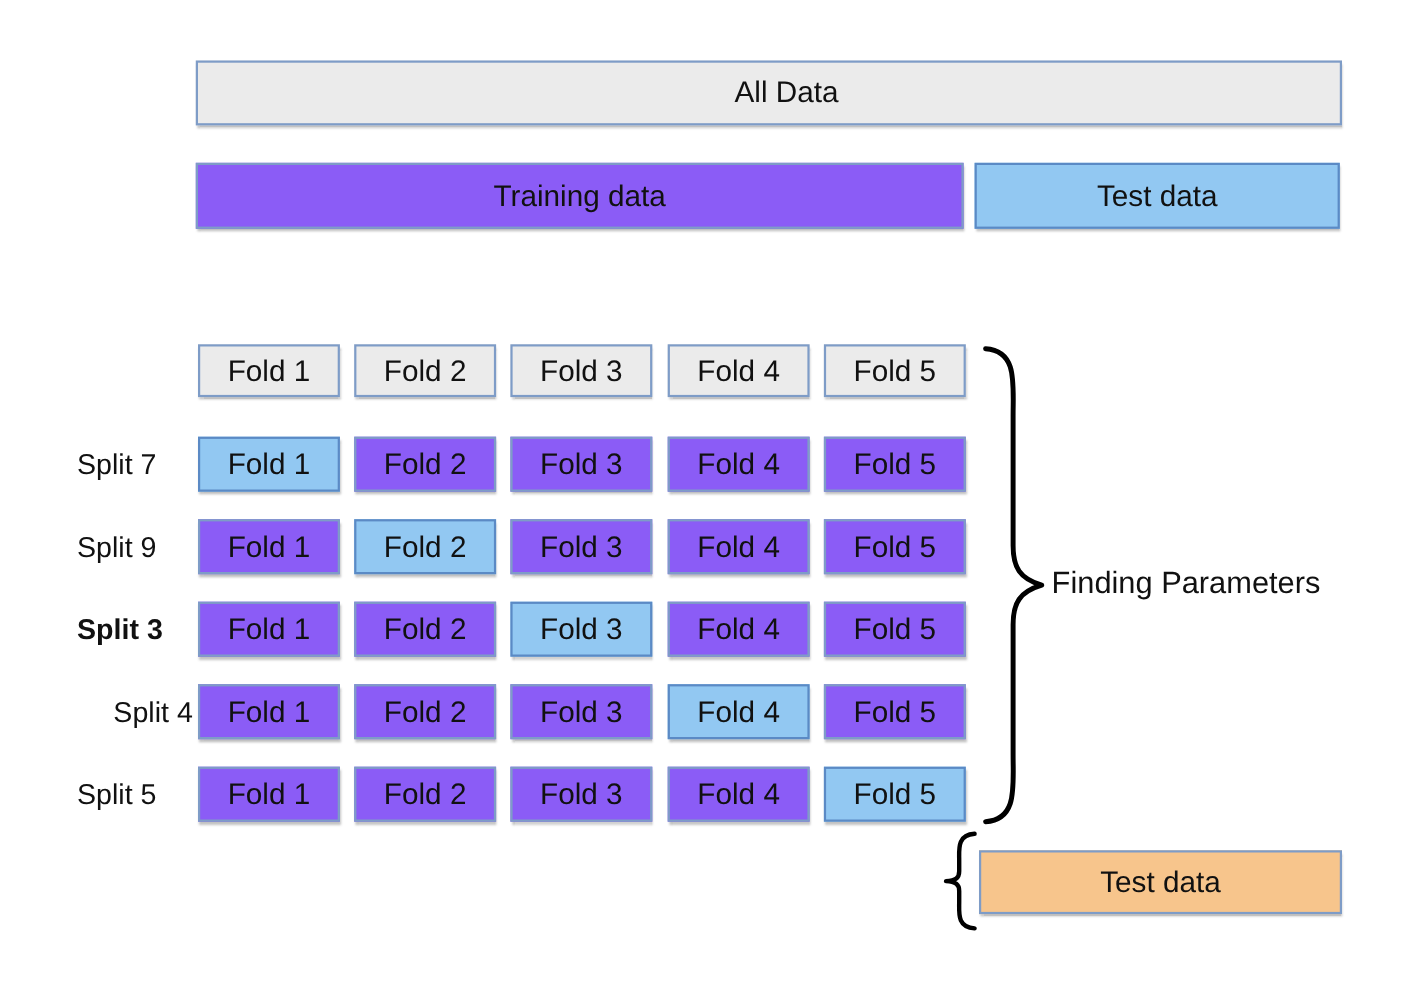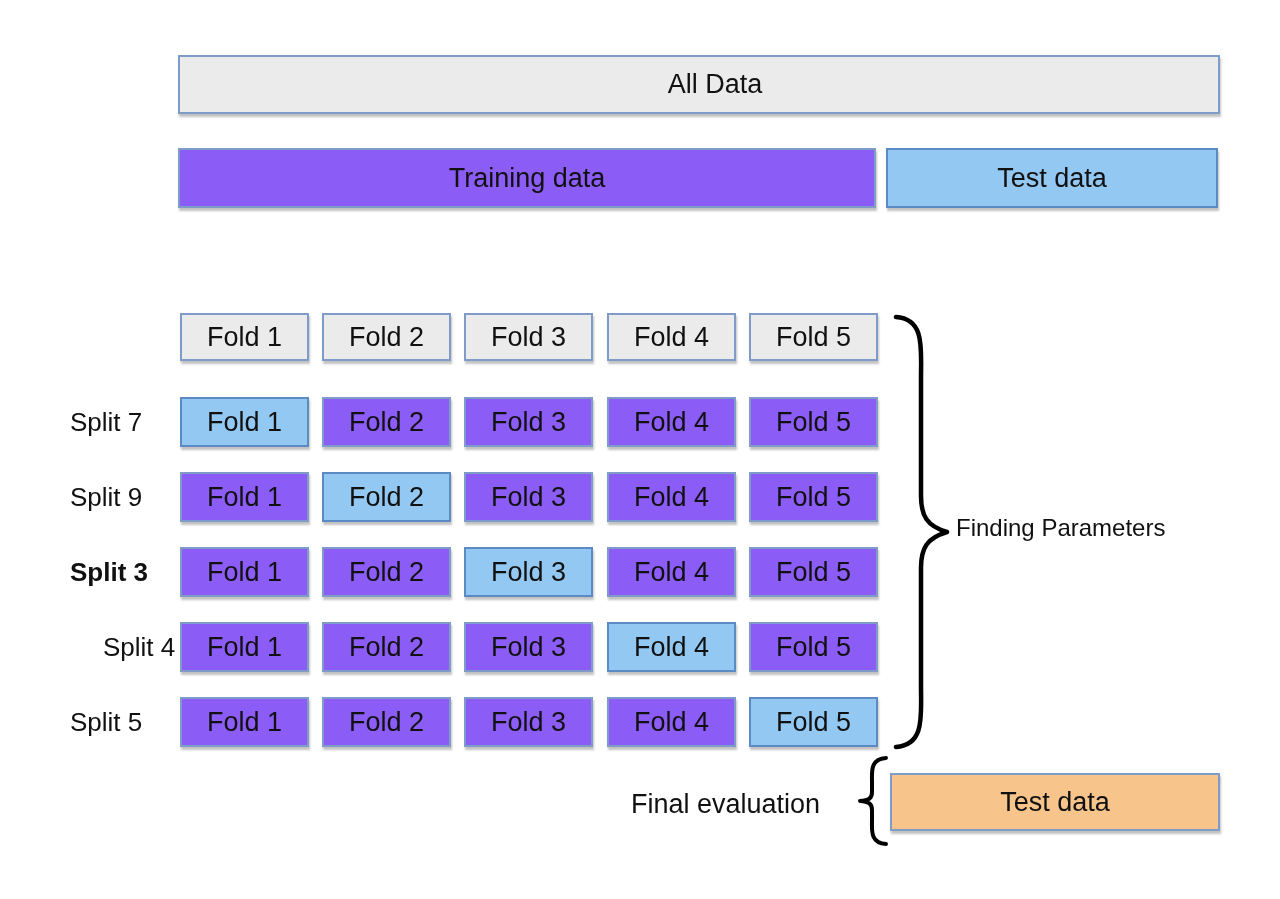--- a/index.html
+++ b/index.html
@@ -41,21 +41,21 @@
     display: flex;
     align-items: center;
     justify-content: flex-start;
     padding-left: 8px;
     font-size: 26px;
     color: #111111;
     white-space: nowrap;
   }
   .side-label {
     position: absolute;
-    font-size: 24px;
+    font-size: 28px;
     color: #111111;
     white-space: nowrap;
   }
   .label-finding { left: 956px; top: 514px; }
   .label-finaleval { left: 631px; top: 789px; font-size: 27px; }
   .brace { position: absolute; }
   .brace path {
     fill: none;
     stroke: #000000;
     stroke-linecap: round;
@@ -110,21 +110,20 @@
       <div class="box c-green" style="left: 607px; top: 697px; width: 129px; height: 50px;">Fold 4</div>
       <div class="box c-blue" style="left: 749px; top: 697px; width: 129px; height: 50px;">Fold 5</div>
     </div>
 
   <svg class="brace" style="left:891px; top:312px;" width="60" height="440" viewBox="0 0 60 440">
     <path d="M 5,5 C 34,7 30,36 30,66 L 30,184 C 30,204 36,214 56,220 C 36,226 30,236 30,256 L 30,374 C 30,404 34,433 5,435" stroke-width="4.5"></path>
   </svg>
 
   <div class="side-label label-finding">Finding Parameters</div>
 
-  <div class="side-label label-finaleval">Final evaluation</div>
 
   <svg class="brace" style="left:856px; top:754px;" width="34" height="94" viewBox="0 0 34 94">
     <path d="M 30,4 C 14,5 16,18 16,28 L 16,38 C 16,44 13,46.5 4,47 C 13,47.5 16,50 16,56 L 16,66 C 16,76 14,89 30,90" stroke-width="4"></path>
   </svg>
 
   <div class="box c-orange bar-finaltest">Test data</div>
 
 </div>
 
 </body></html>

